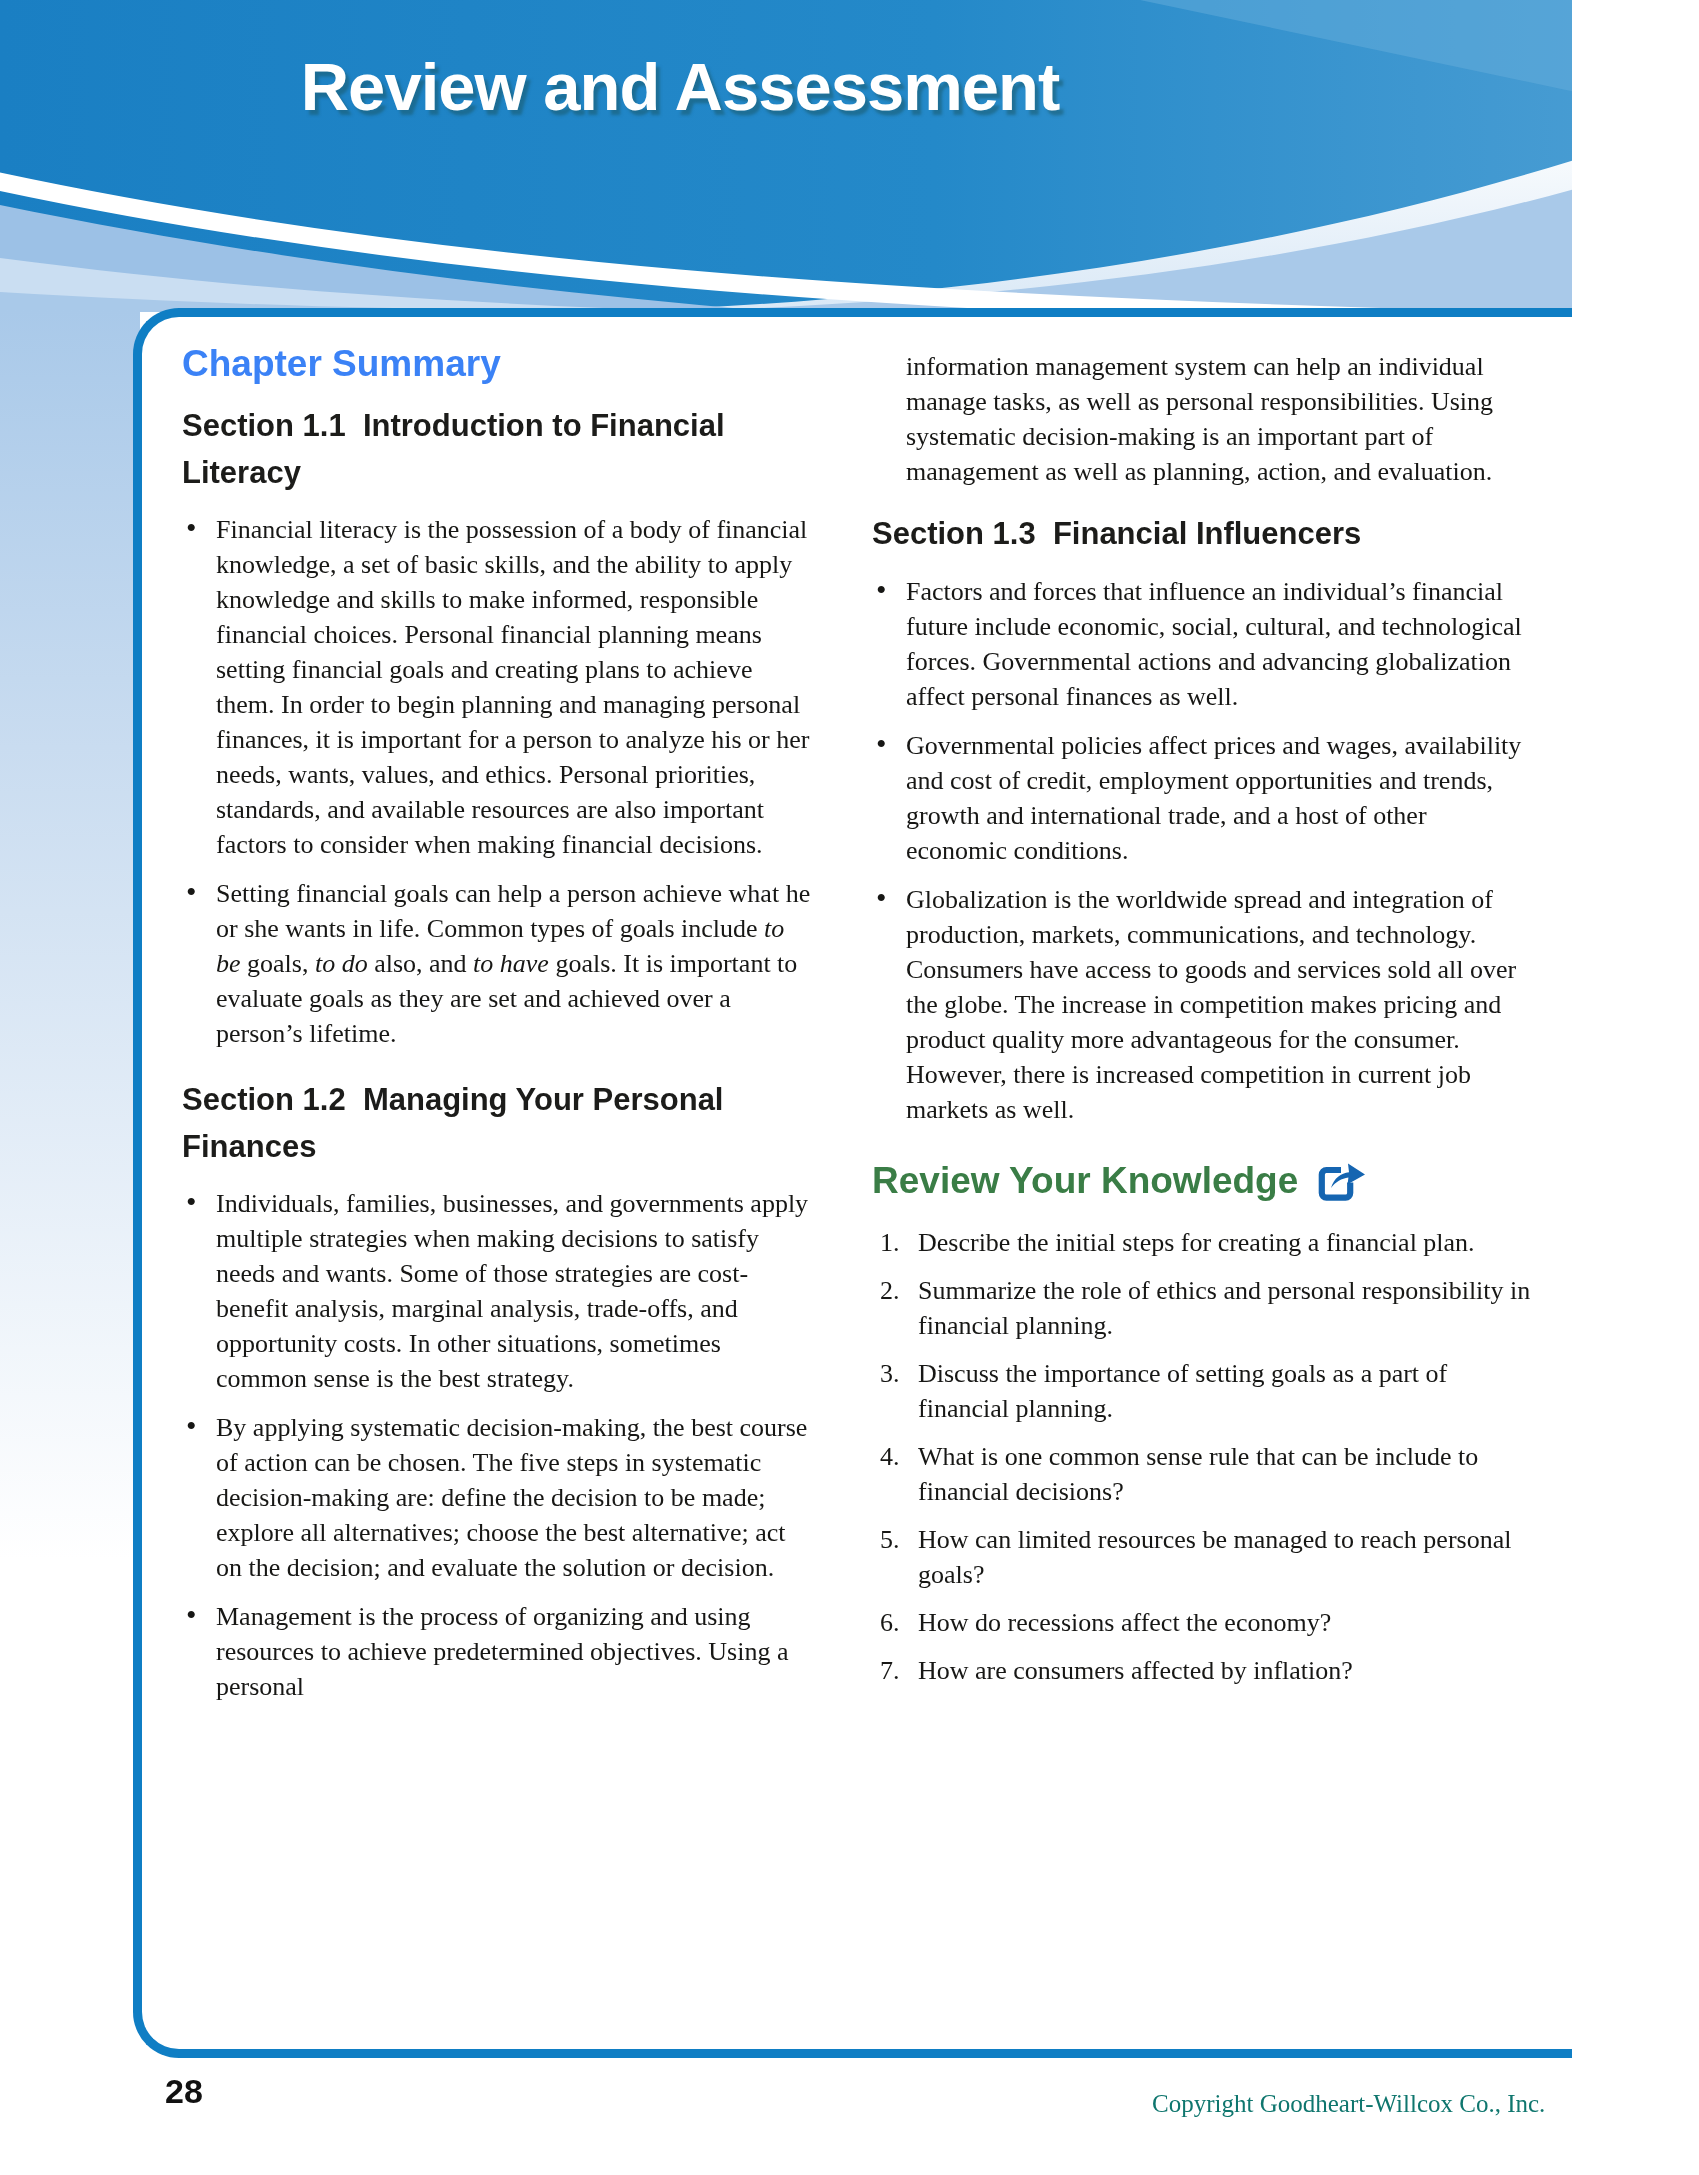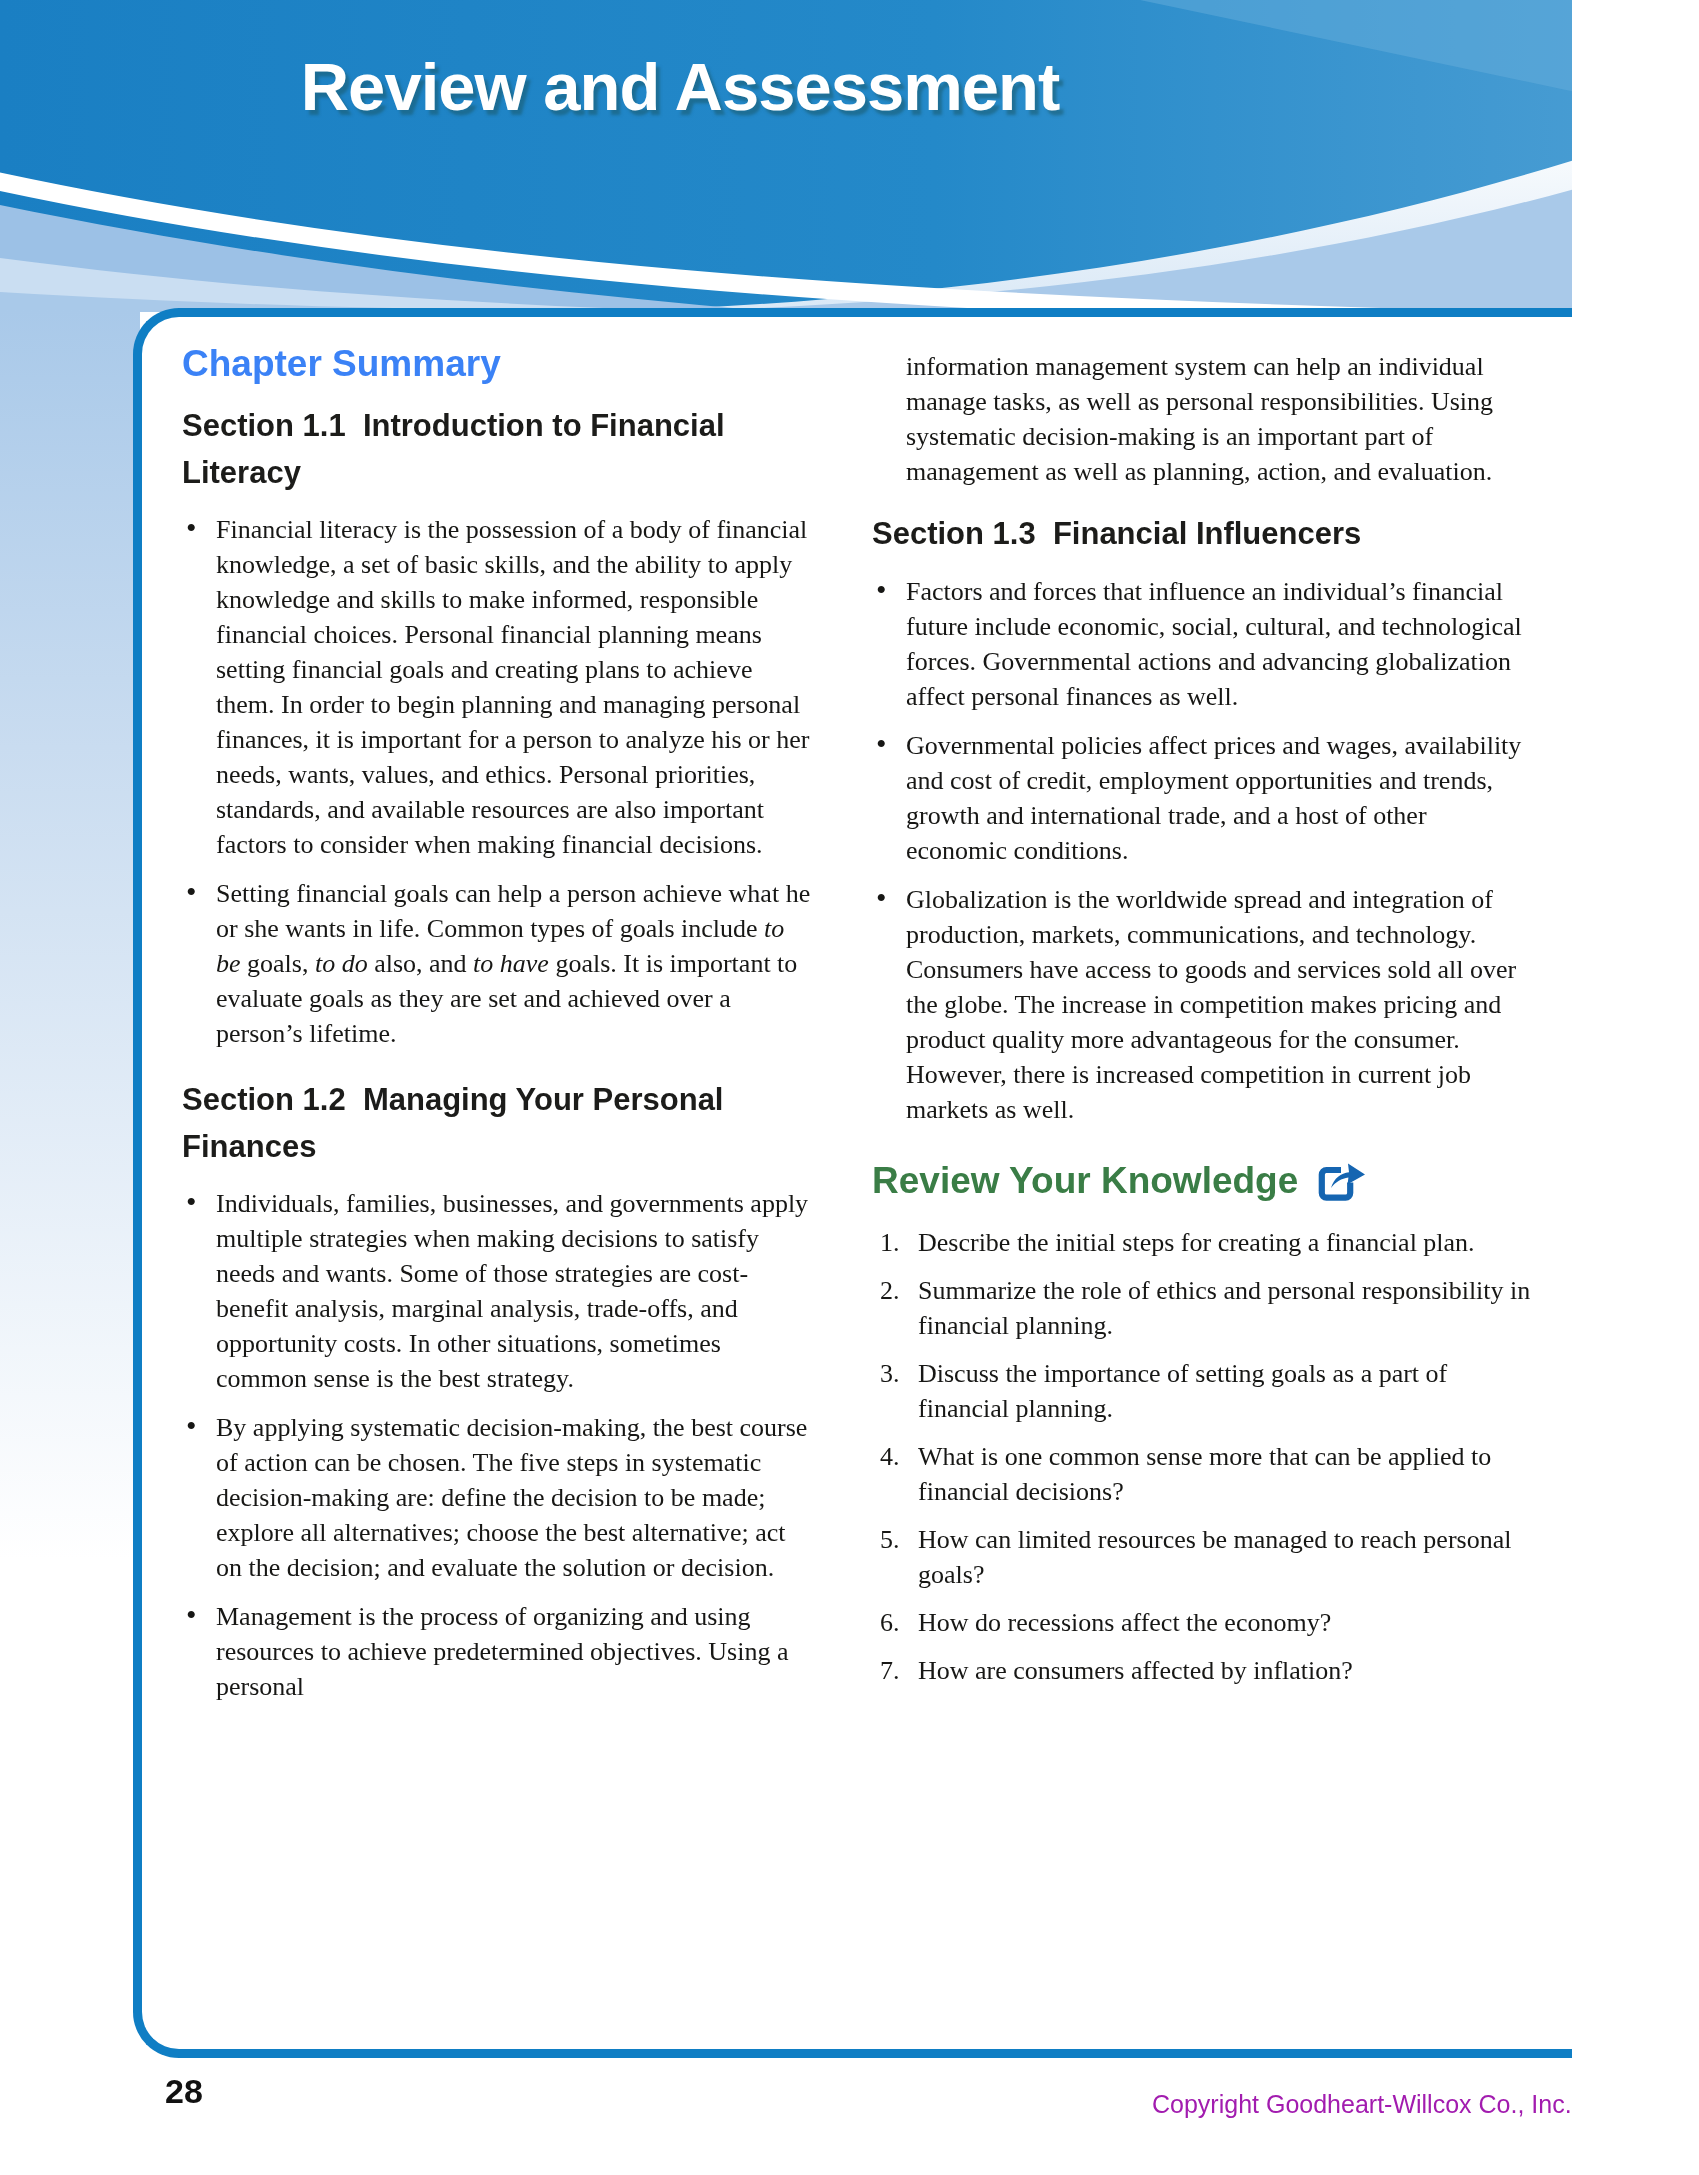--- a/index.html
+++ b/index.html
@@ -85,22 +85,22 @@
     position:absolute;left:8px;top:0;
   }
   
   .pagenum{
     position:absolute;left:165px;top:2072px;
     font-family:"Liberation Sans", sans-serif;
     font-weight:700;font-size:34px;color:#111111;
   }
   .copyright{
     position:absolute;left:1152px;top:2090px;
-    font-family:Liberation Sans, sans-serif;
-    font-size:25px;color:#a21caf;text-align:center;
+    font-family:Liberation Serif, serif;
+    font-size:25px;color:#0f766e;text-align:center;
   }
 </style>
 </head>
 <body>
 
 <div class="page">
 
   <header class="banner">
     <svg width="1699" height="312" viewBox="0 0 1699 312" preserveAspectRatio="none">
       <defs>
@@ -159,21 +159,21 @@
         <svg width="52" height="48" viewBox="0 0 26 24">
           <path d="M13.5 6.5 H6.2 a2.3 2.3 0 0 0 -2.3 2.3 V18 a2.3 2.3 0 0 0 2.3 2.3 h9.6 a2.3 2.3 0 0 0 2.3 -2.3 v-5.2" fill="none" stroke="#1565b1" stroke-width="3.1"></path>
           <path d="M8.5 15.5 C10 10.5 13.5 8 17.5 7.6 L17 3.2 L25.5 8.7 L16.8 13.6 L17.2 10.3 C13.8 10.8 10.8 12.4 8.5 15.5 Z" fill="#1565b1"></path>
         </svg>
       </h2>
 
       <ol class="questions">
           <li>Describe the initial steps for creating a financial plan.</li>
           <li>Summarize the role of ethics and personal responsibility in financial planning.</li>
           <li>Discuss the importance of setting goals as a part of financial planning.</li>
-          <li>What is one common sense more that can be applied to financial decisions?</li>
+          <li>What is one common sense rule that can be include to financial decisions?</li>
           <li>How can limited resources be managed to reach personal goals?</li>
           <li>How do recessions affect the economy?</li>
           <li>How are consumers affected by inflation?</li>
         </ol>
     </div>
   </div>
 
   <div class="pagenum">28</div>
   <div class="copyright">Copyright Goodheart-Willcox Co., Inc.</div>
 </div>

